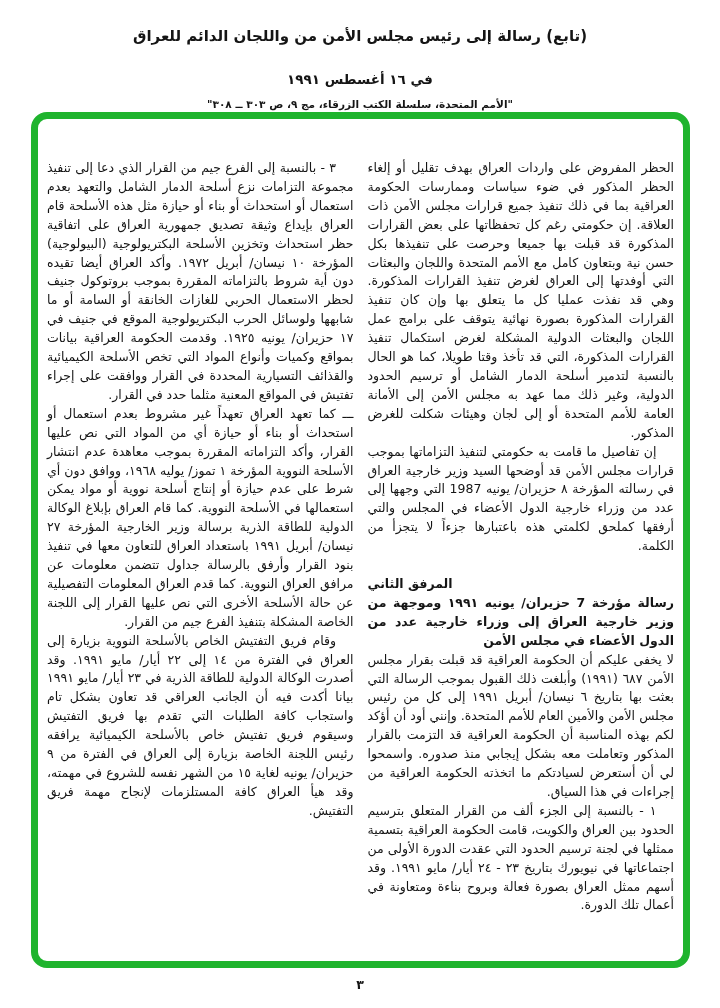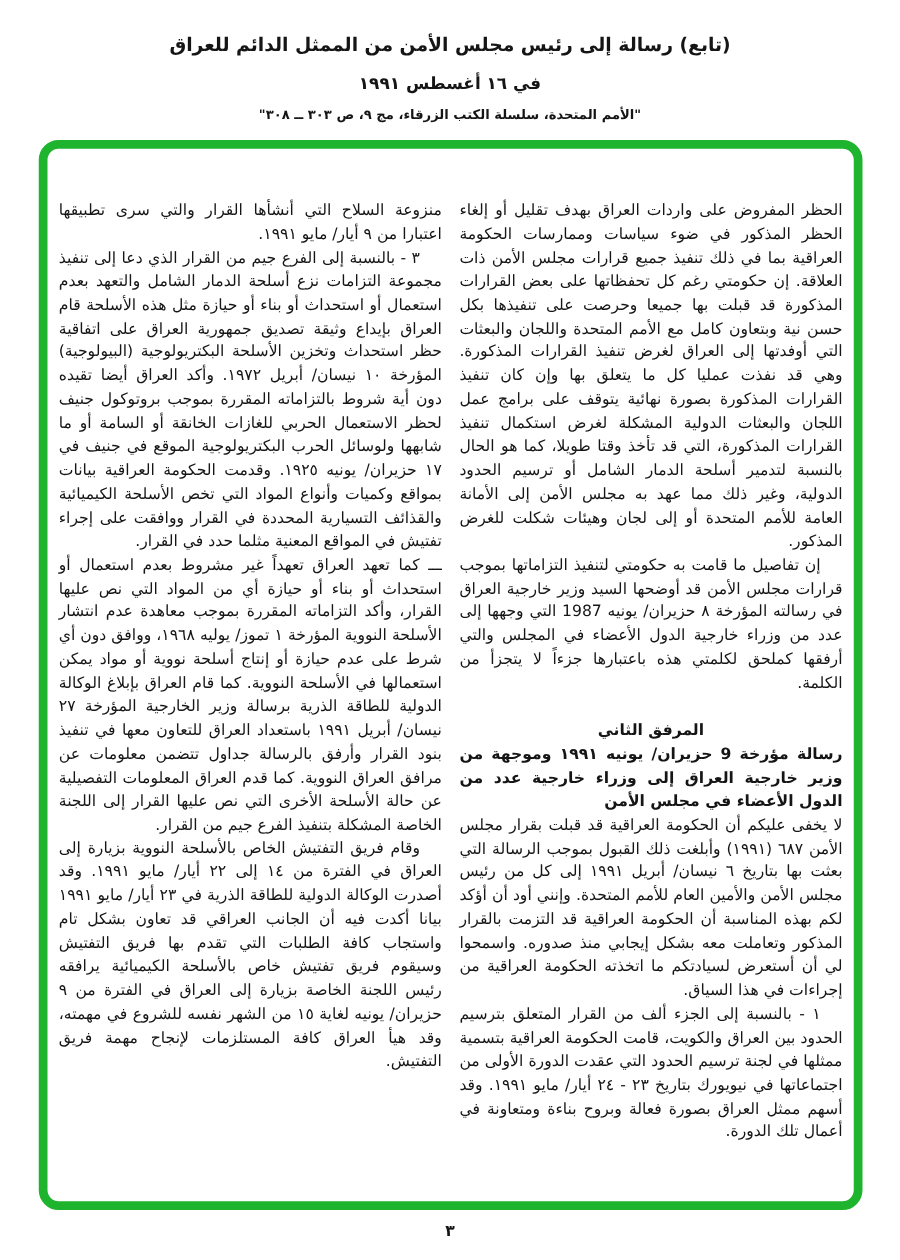--- a/index.html
+++ b/index.html
@@ -29,21 +29,21 @@
   }
   .doc-header .h1 {
     font-weight: bold;
     font-size: 15px;
     line-height: 20px;
   }
   .doc-header .h2 {
     font-weight: bold;
     font-size: 13.5px;
     line-height: 18px;
-    margin-top: 12px;
+    margin-top: 24px;
   }
   .doc-header .h3 {
     font-weight: bold;
     font-size: 10.5px;
     line-height: 14px;
     margin-top: 9px;
   }
   .frame {
     position: absolute;
     left: 31px;
@@ -68,21 +68,21 @@
     text-align: justify;
     direction: rtl;
   }
   .para { margin: 0; text-align: justify; }
   .para.indent { text-indent: 1.4em; }
   .para.flush { text-indent: 0; }
   .para.heading {
     font-weight: bold;
     text-indent: 0;
     margin-top: 19px;
-    text-align: center;
+    text-align: left;
   }
   .para.subheading {
     font-weight: bold;
     text-indent: 0;
   }
   .page-footer {
     position: absolute;
     left: 0;
     top: 974px;
     width: 100%;
@@ -92,36 +92,35 @@
     font-weight: bold;
     font-size: 12.5px;
   }
 </style>
 </head>
 <body>
 
 <div class="page">
 
   <header class="doc-header">
-    <div class="h1">(تابع) رسالة إلى رئيس مجلس الأمن من الممثل الدائم للعراق</div>
+    <div class="h1">(تابع) رسالة إلى رئيس مجلس الأمن من واللجان الدائم للعراق</div>
     <div class="h2">في ١٦ أغسطس ١٩٩١</div>
     <div class="h3">"الأمم المتحدة، سلسلة الكتب الزرقاء، مج ٩، ص ٣٠٣ ــ ٣٠٨"</div>
   </header>
 
   <div class="frame">
     <div class="col">
         <p class="para flush">الحظر المفروض على واردات العراق بهدف تقليل أو إلغاء الحظر المذكور في ضوء سياسات وممارسات الحكومة العراقية بما في ذلك تنفيذ جميع قرارات مجلس الأمن ذات العلاقة. إن حكومتي رغم كل تحفظاتها على بعض القرارات المذكورة قد قبلت بها جميعا وحرصت على تنفيذها بكل حسن نية وبتعاون كامل مع الأمم المتحدة واللجان والبعثات التي أوفدتها إلى العراق لغرض تنفيذ القرارات المذكورة. وهي قد نفذت عمليا كل ما يتعلق بها وإن كان تنفيذ القرارات المذكورة بصورة نهائية يتوقف على برامج عمل اللجان والبعثات الدولية المشكلة لغرض استكمال تنفيذ القرارات المذكورة، التي قد تأخذ وقتا طويلا، كما هو الحال بالنسبة لتدمير أسلحة الدمار الشامل أو ترسيم الحدود الدولية، وغير ذلك مما عهد به مجلس الأمن إلى الأمانة العامة للأمم المتحدة أو إلى لجان وهيئات شكلت للغرض المذكور.</p>
         <p class="para indent">إن تفاصيل ما قامت به حكومتي لتنفيذ التزاماتها بموجب قرارات مجلس الأمن قد أوضحها السيد وزير خارجية العراق في رسالته المؤرخة ٨ حزيران/ يونيه 1987 التي وجهها إلى عدد من وزراء خارجية الدول الأعضاء في المجلس والتي أرفقها كملحق لكلمتي هذه باعتبارها جزءاً لا يتجزأ من الكلمة.</p>
         <p class="para heading">المرفق الثاني</p>
-        <p class="para subheading">رسالة مؤرخة 9 حزيران/ يونيه ١٩٩١ وموجهة من وزير خارجية العراق إلى وزراء خارجية عدد من الدول الأعضاء في مجلس الأمن</p>
+        <p class="para subheading">رسالة مؤرخة 7 حزيران/ يونيه ١٩٩١ وموجهة من وزير خارجية العراق إلى وزراء خارجية عدد من الدول الأعضاء في مجلس الأمن</p>
         <p class="para flush">لا يخفى عليكم أن الحكومة العراقية قد قبلت بقرار مجلس الأمن ٦٨٧ (١٩٩١) وأبلغت ذلك القبول بموجب الرسالة التي بعثت بها بتاريخ ٦ نيسان/ أبريل ١٩٩١ إلى كل من رئيس مجلس الأمن والأمين العام للأمم المتحدة. وإنني أود أن أؤكد لكم بهذه المناسبة أن الحكومة العراقية قد التزمت بالقرار المذكور وتعاملت معه بشكل إيجابي منذ صدوره. واسمحوا لي أن أستعرض لسيادتكم ما اتخذته الحكومة العراقية من إجراءات في هذا السياق.</p>
         <p class="para indent">١ - بالنسبة إلى الجزء ألف من القرار المتعلق بترسيم الحدود بين العراق والكويت، قامت الحكومة العراقية بتسمية ممثلها في لجنة ترسيم الحدود التي عقدت الدورة الأولى من اجتماعاتها في نيويورك بتاريخ ٢٣ - ٢٤ أيار/ مايو ١٩٩١. وقد أسهم ممثل العراق بصورة فعالة وبروح بناءة ومتعاونة في أعمال تلك الدورة.</p>
       </div>
     <div class="col">
-        <p class="para flush">منزوعة السلاح التي أنشأها القرار والتي سرى تطبيقها اعتبارا من ٩ أيار/ مايو ١٩٩١.</p>
         <p class="para indent">٣ - بالنسبة إلى الفرع جيم من القرار الذي دعا إلى تنفيذ مجموعة التزامات نزع أسلحة الدمار الشامل والتعهد بعدم استعمال أو استحداث أو بناء أو حيازة مثل هذه الأسلحة قام العراق بإيداع وثيقة تصديق جمهورية العراق على اتفاقية حظر استحداث وتخزين الأسلحة البكتريولوجية (البيولوجية) المؤرخة ١٠ نيسان/ أبريل ١٩٧٢. وأكد العراق أيضا تقيده دون أية شروط بالتزاماته المقررة بموجب بروتوكول جنيف لحظر الاستعمال الحربي للغازات الخانقة أو السامة أو ما شابهها ولوسائل الحرب البكتريولوجية الموقع في جنيف في ١٧ حزيران/ يونيه ١٩٢٥. وقدمت الحكومة العراقية بيانات بمواقع وكميات وأنواع المواد التي تخص الأسلحة الكيميائية والقذائف التسيارية المحددة في القرار ووافقت على إجراء تفتيش في المواقع المعنية مثلما حدد في القرار.</p>
         <p class="para flush">ـــ كما تعهد العراق تعهداً غير مشروط بعدم استعمال أو استحداث أو بناء أو حيازة أي من المواد التي نص عليها القرار، وأكد التزاماته المقررة بموجب معاهدة عدم انتشار الأسلحة النووية المؤرخة ١ تموز/ يوليه ١٩٦٨، ووافق دون أي شرط على عدم حيازة أو إنتاج أسلحة نووية أو مواد يمكن استعمالها في الأسلحة النووية. كما قام العراق بإبلاغ الوكالة الدولية للطاقة الذرية برسالة وزير الخارجية المؤرخة ٢٧ نيسان/ أبريل ١٩٩١ باستعداد العراق للتعاون معها في تنفيذ بنود القرار وأرفق بالرسالة جداول تتضمن معلومات عن مرافق العراق النووية. كما قدم العراق المعلومات التفصيلية عن حالة الأسلحة الأخرى التي نص عليها القرار إلى اللجنة الخاصة المشكلة بتنفيذ الفرع جيم من القرار.</p>
         <p class="para indent">وقام فريق التفتيش الخاص بالأسلحة النووية بزيارة إلى العراق في الفترة من ١٤ إلى ٢٢ أيار/ مايو ١٩٩١. وقد أصدرت الوكالة الدولية للطاقة الذرية في ٢٣ أيار/ مايو ١٩٩١ بيانا أكدت فيه أن الجانب العراقي قد تعاون بشكل تام واستجاب كافة الطلبات التي تقدم بها فريق التفتيش وسيقوم فريق تفتيش خاص بالأسلحة الكيميائية يرافقه رئيس اللجنة الخاصة بزيارة إلى العراق في الفترة من ٩ حزيران/ يونيه لغاية ١٥ من الشهر نفسه للشروع في مهمته، وقد هيأ العراق كافة المستلزمات لإنجاح مهمة فريق التفتيش.</p>
       </div>
   </div>
 
   <footer class="page-footer">
     <span class="num">٣</span>
   </footer>
 

